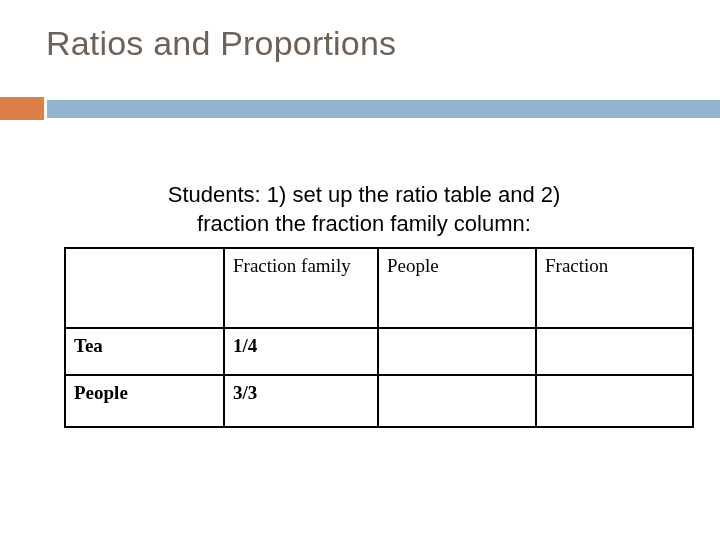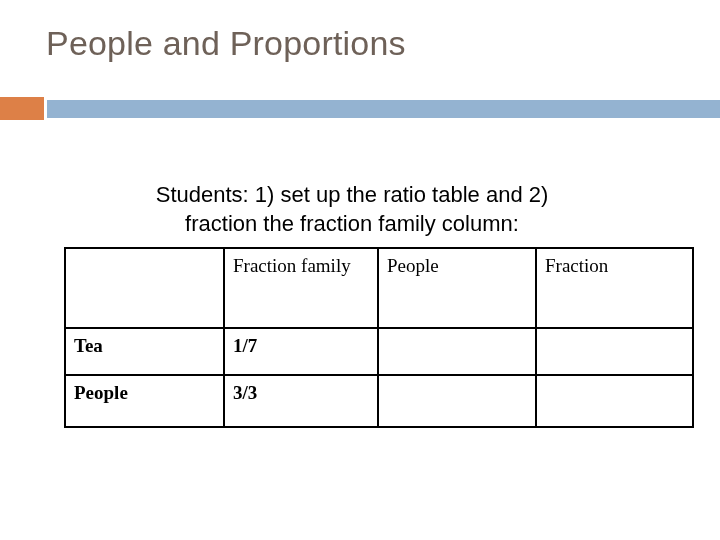--- a/index.html
+++ b/index.html
@@ -43,21 +43,21 @@
     left: 47px;
     top: 100px;
     width: 673px;
     height: 18px;
     background: #94B3D1;
   }
 
   
   #subtitle {
     position: absolute;
-    left: 52px;
+    left: 64px;
     top: 180px;
     width: 600px;
     text-align: center;
     font-family: "Liberation Sans", sans-serif;
     font-size: 22px;
     font-weight: 400;
     line-height: 29px;
     color: #000000;
   }
 
@@ -96,21 +96,21 @@
   #ratio-table .row-people .body-cell {
     height: 42px;
   }
   #ratio-table .empty-cell {
     
   }
 </style>
 </head>
 <body>
 
-<div id="slide-title">People and Proportions</div>
+<div id="slide-title">Ratios and Proportions</div>
 
 <div id="accent-orange"></div>
 <div id="accent-blue"></div>
 
 <div id="subtitle">
   <div>Students: 1) set up the ratio table and 2)</div>
   <div>fraction the fraction family column:</div>
 </div>
 
 <table id="ratio-table">
@@ -124,21 +124,21 @@
     <tr>
       <td class="header-cell"></td>
       <td class="header-cell">Fraction family</td>
       <td class="header-cell">People</td>
       <td class="header-cell">Fraction</td>
     </tr>
 
 
     <tr class="row-tea">
       <td class="body-cell">Tea</td>
-      <td class="body-cell">1/7</td>
+      <td class="body-cell">1/4</td>
       <td class="body-cell empty-cell"></td>
       <td class="body-cell empty-cell"></td>
     </tr>
 
     <tr class="row-people">
       <td class="body-cell">People</td>
       <td class="body-cell">3/3</td>
       <td class="body-cell empty-cell"></td>
       <td class="body-cell empty-cell"></td>
     </tr>

